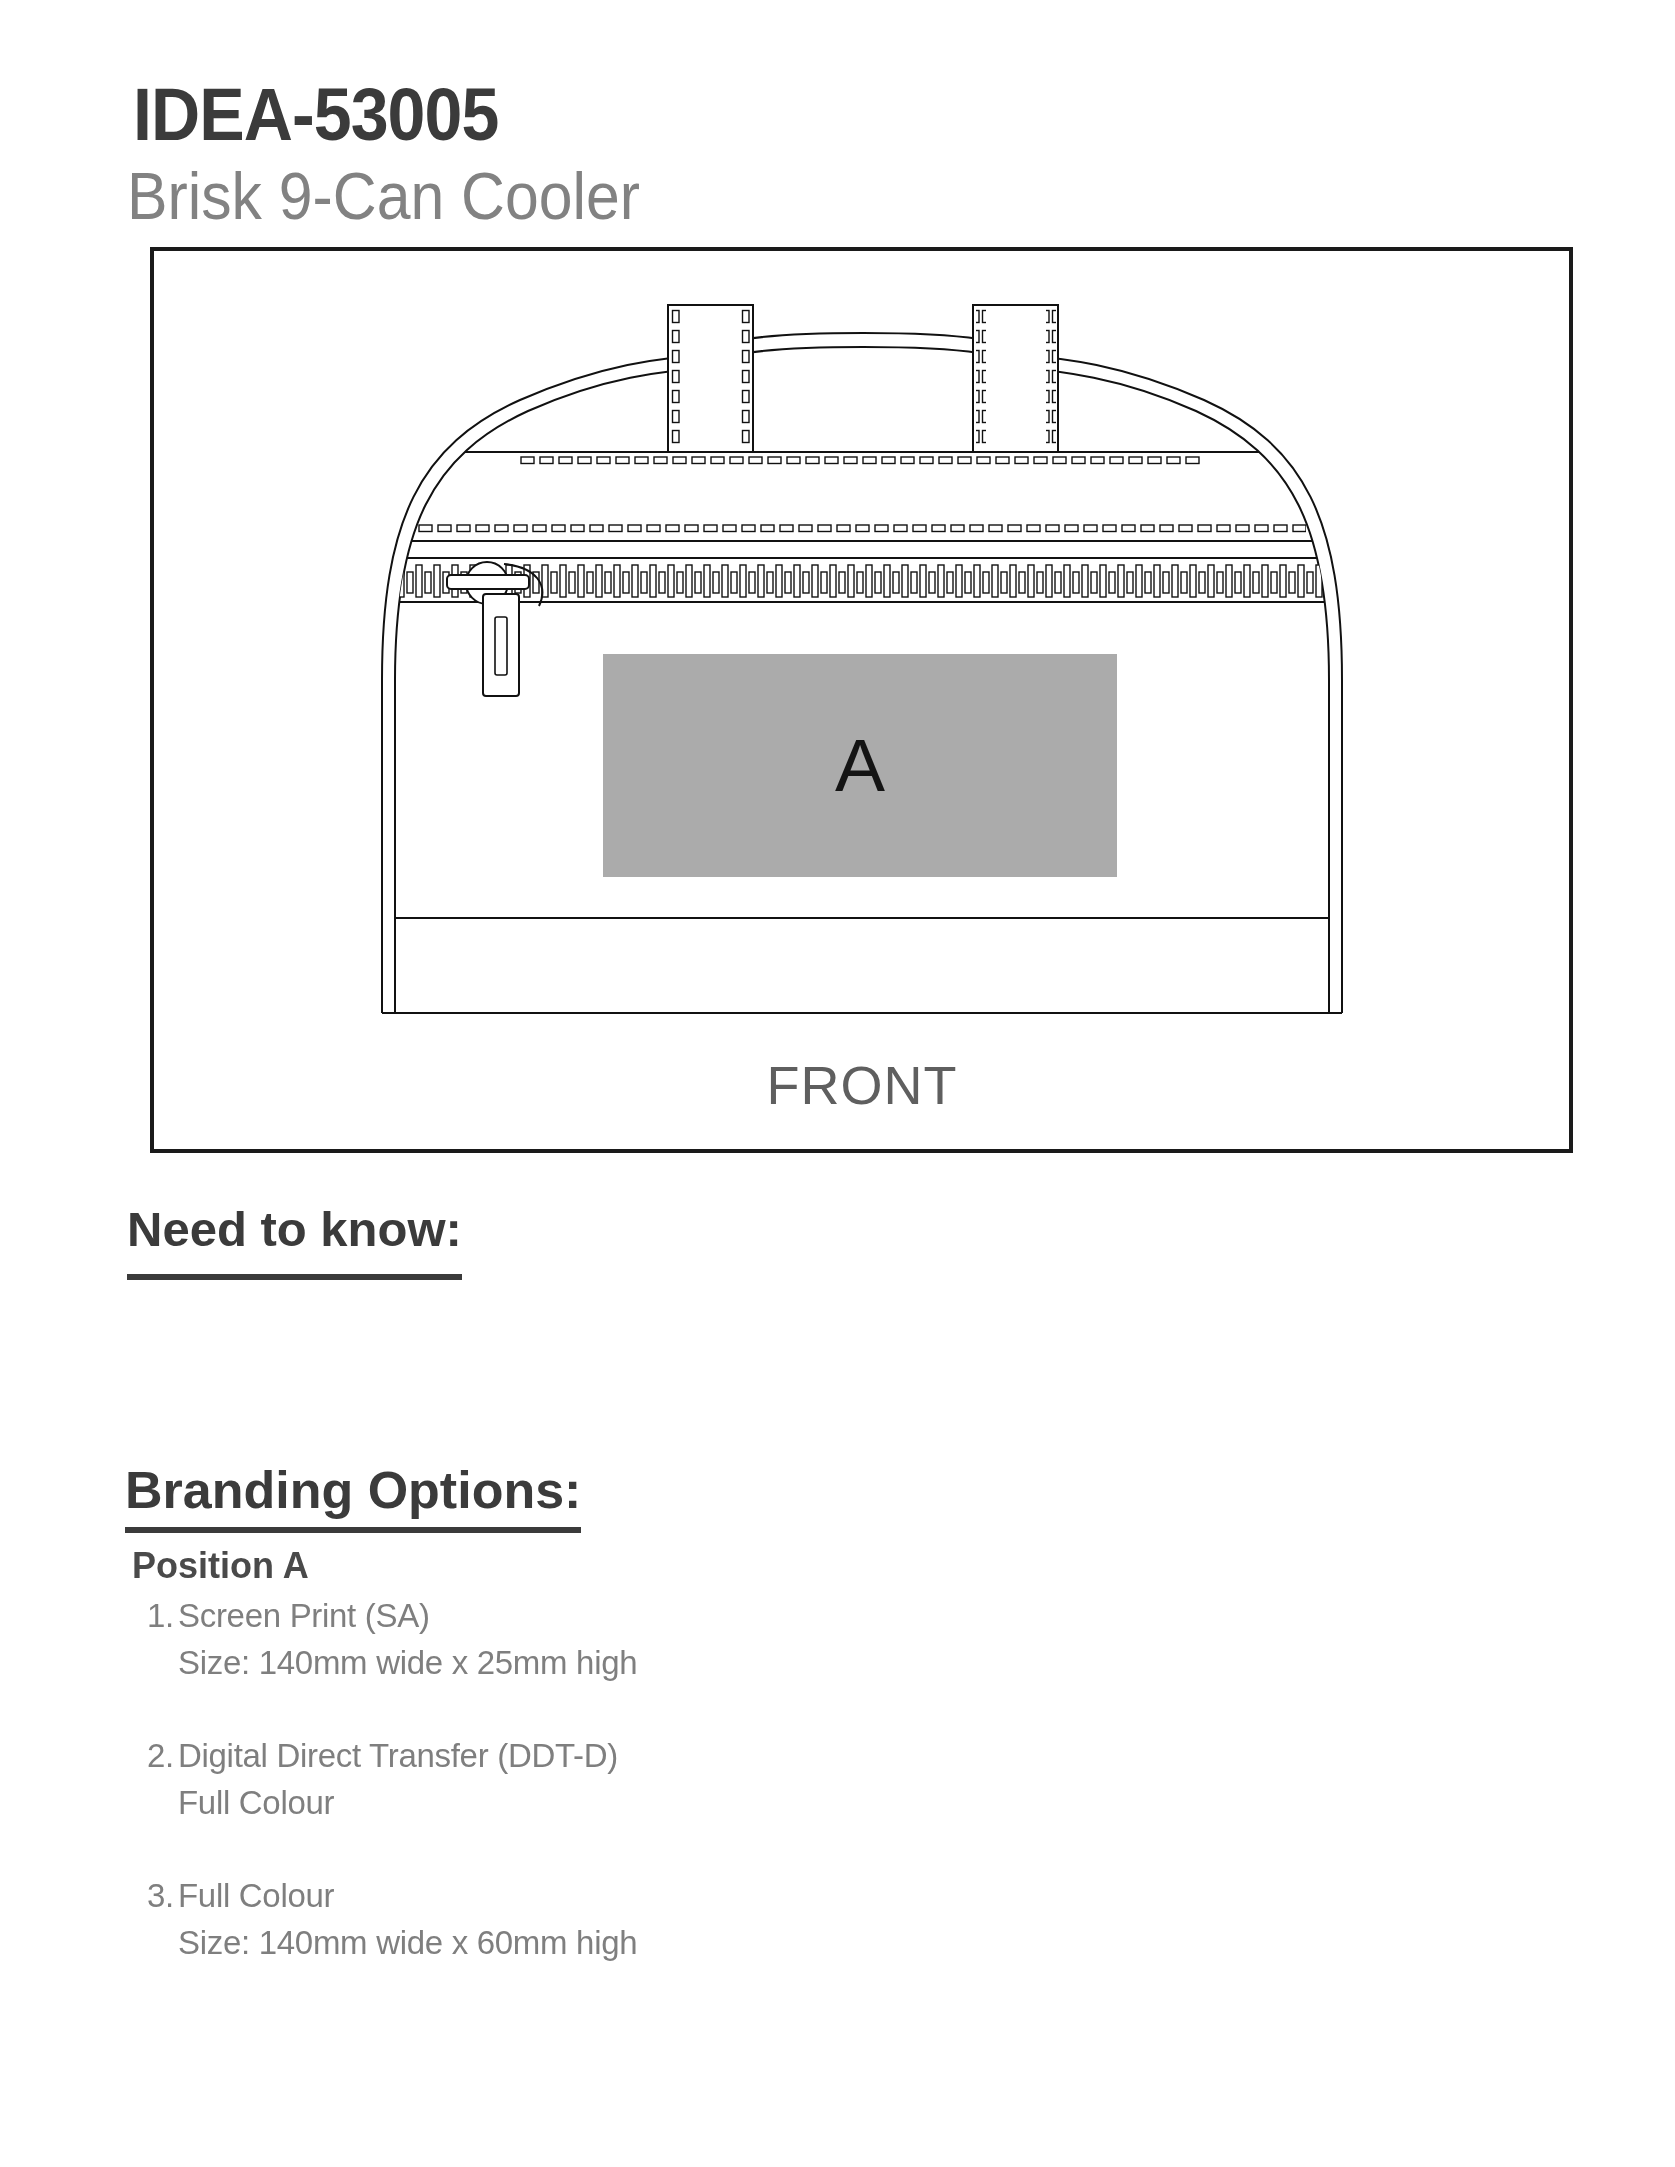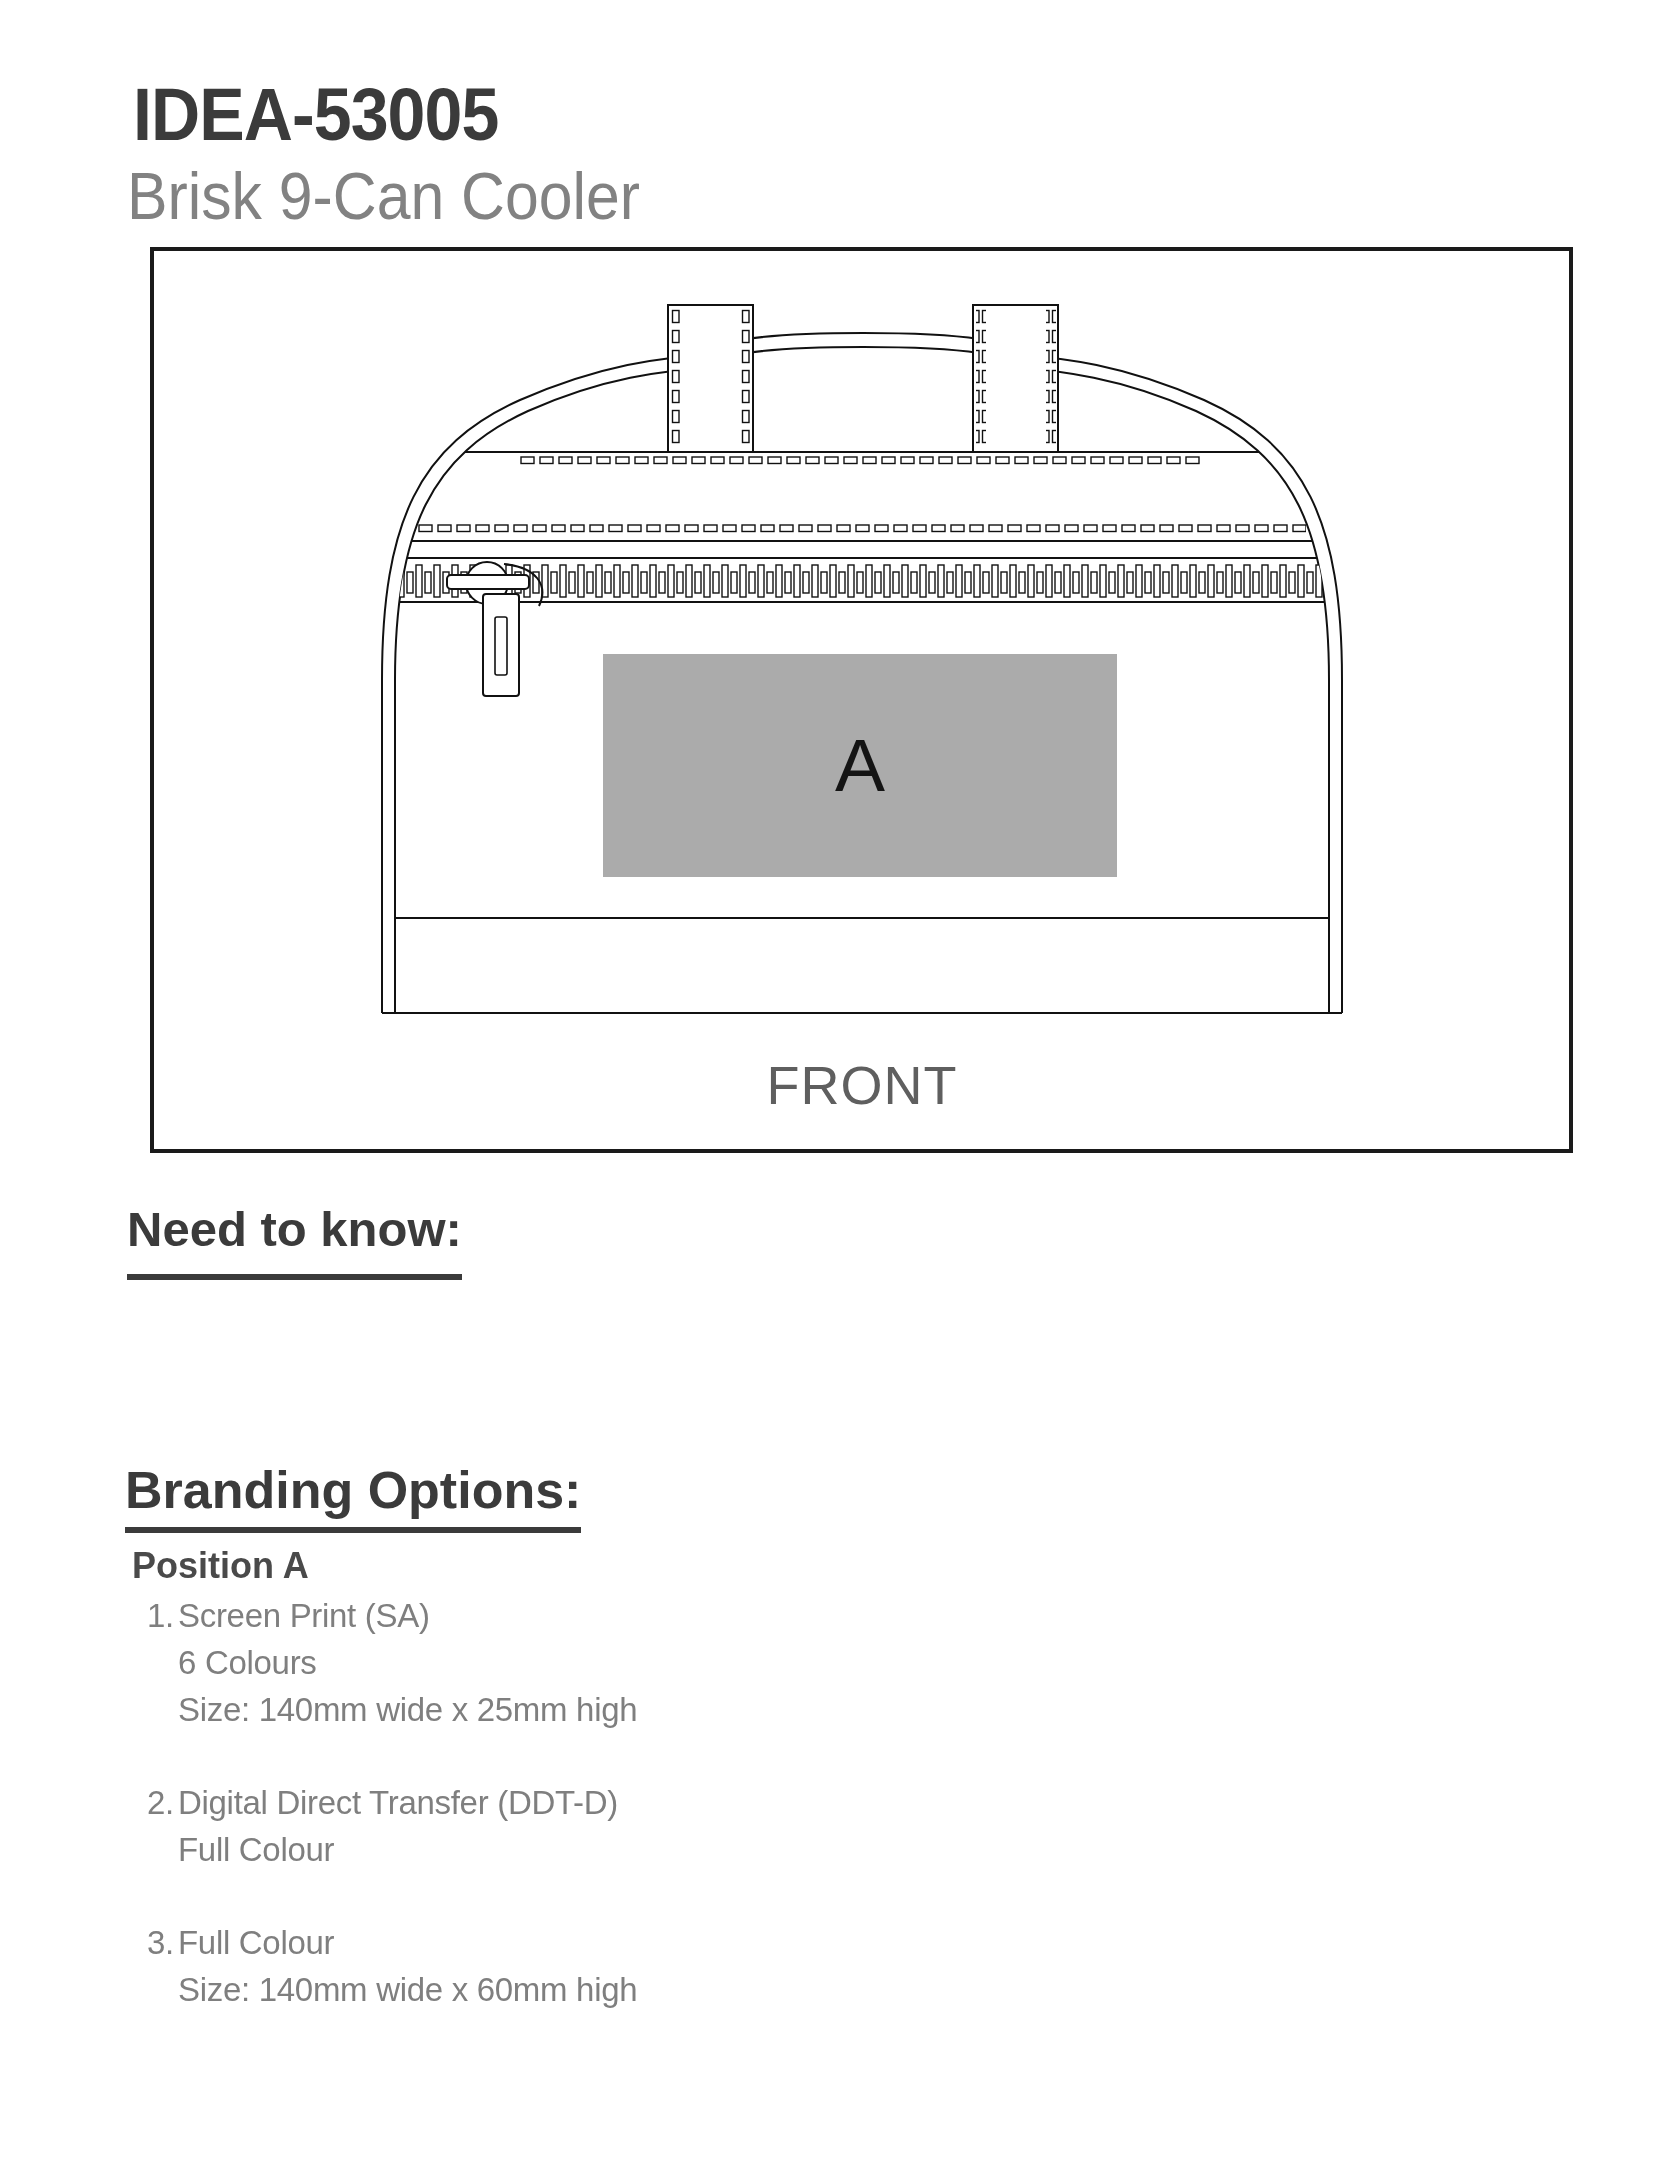--- a/index.html
+++ b/index.html
@@ -133,21 +133,20 @@
   <div class="abs section-heading need-heading">Need to know:</div>
 
   <div class="abs section-heading branding-heading">Branding Options:</div>
   <div class="abs position-heading">Position A</div>
 
   <div class="abs branding-list">
     <div class="branding-item">
       <div class="num">1.</div>
       <div class="lines">
         <div>Screen Print (SA)</div>
-        <div>6 Colours</div>
         <div>Size: 140mm wide x 25mm high</div>
       </div>
     </div>
     <div class="branding-item">
       <div class="num">2.</div>
       <div class="lines">
         <div>Digital Direct Transfer (DDT-D)</div>
         <div>Full Colour</div>
       </div>
     </div>

